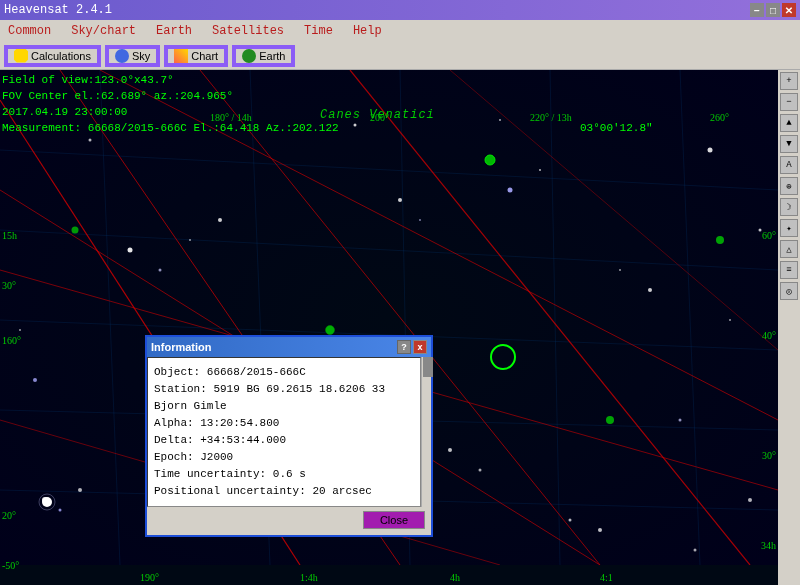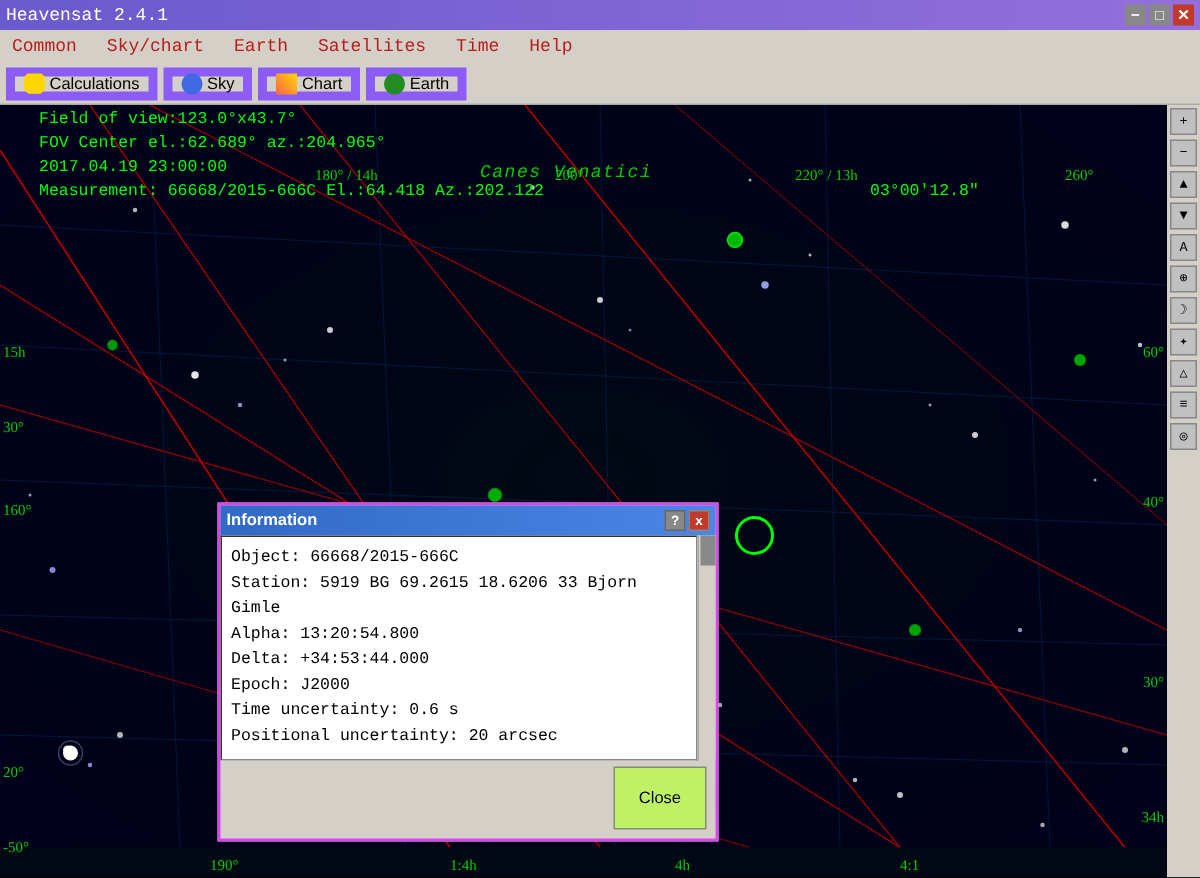--- a/index.html
+++ b/index.html
@@ -29,21 +29,21 @@
     .menu-item { cursor: pointer; padding: 2px 4px; }
 
     
     #toolbar {
       width: 100%; height: 28px; background: #d4d0c8;
       display: flex; align-items: center; padding: 0 4px; gap: 4px;
       border-bottom: 1px solid #aaa;
     }
     .toolbar-btn {
       height: 22px; padding: 0 6px; font-size: 11px;
-      background: #d4d0c8; border: 6px solid #8b5cf6; cursor: pointer;
+      background: #d4d0c8; border: 4px solid #8b5cf6; cursor: pointer;
       display: flex; align-items: center; gap: 3px;
     }
     .toolbar-icon { width: 14px; height: 14px; display: inline-block; }
     .icon-calc { background: #ffd700; clip-path: polygon(20% 0%, 80% 0%, 100% 20%, 100% 80%, 80% 100%, 20% 100%, 0% 80%, 0% 20%); }
     .icon-sky { background: #4169e1; border-radius: 50%; }
     .icon-chart { background: linear-gradient(45deg, #ff6347, #ffd700); }
     .icon-earth { background: #228b22; border-radius: 50%; }
 
     
     #skymap {
@@ -58,21 +58,21 @@
     }
     .constellation-label {
       position: absolute; color: #00cc00; font-size: 12px;
       font-family: 'Courier New', monospace; letter-spacing: 1px;
     }
 
     
     #info-overlay {
       position: absolute; top: 2px; left: 2px; color: #00ff00;
       font-size: 11px; font-family: 'Courier New', monospace;
-      line-height: 16px; z-index: 5; margin-left: 24px;
+      line-height: 16px; z-index: 5;
     }
 
     
     #right-toolbar {
       position: absolute; right: 0; top: 0; width: 22px; height: 100%;
       background: #d4d0c8; display: flex; flex-direction: column;
       align-items: center; padding: 2px; gap: 3px; z-index: 10;
     }
     .rt-btn {
       width: 18px; height: 18px; background: #c0c0c0;
@@ -83,22 +83,22 @@
     
     .edge-label {
       position: absolute; color: #00cc00; font-size: 10px;
       font-family: Liberation Serif, serif;
       margin-top: 40px;
     }
 
     
     #info-dialog {
       position: absolute; left: 145px; top: 265px;
-      width: 334px; background: #d4d0c8;
-      border: 2px solid #d946ef; z-index: 20;
+      width: 288px; background: #d4d0c8;
+      border: 2px solid #1d4ed8; z-index: 20;
       font-family: Arial, sans-serif;
     }
     #dialog-titlebar {
       background: linear-gradient(to right, #316ac5, #4a86e8);
       height: 20px; display: flex; align-items: center;
       justify-content: space-between; padding: 0 4px;
       color: white; font-size: 11px; font-weight: bold;
     }
     #dialog-close-btn {
       width: 14px; height: 14px; background: #c0392b;
@@ -109,21 +109,21 @@
     #dialog-body {
       padding: 6px; background: white;
       margin: 0; border: 1px inset #888;
       font-size: 11px; font-family: 'Courier New', monospace;
       line-height: 17px; min-height: 110px;
     }
     #dialog-footer {
       display: flex; justify-content: flex-end; padding: 4px 6px 6px;
     }
     #close-button {
-      padding: 14px 16px; background: #bef264;
+      padding: 2px 16px; background: #a21caf;
       border: 1px solid #888; cursor: pointer; font-size: 11px;
     }
 
     
     #dialog-scroll {
       width: 12px; background: #d4d0c8;
       border-left: 1px solid #aaa; position: relative;
     }
     #dialog-content-area {
       display: flex;

